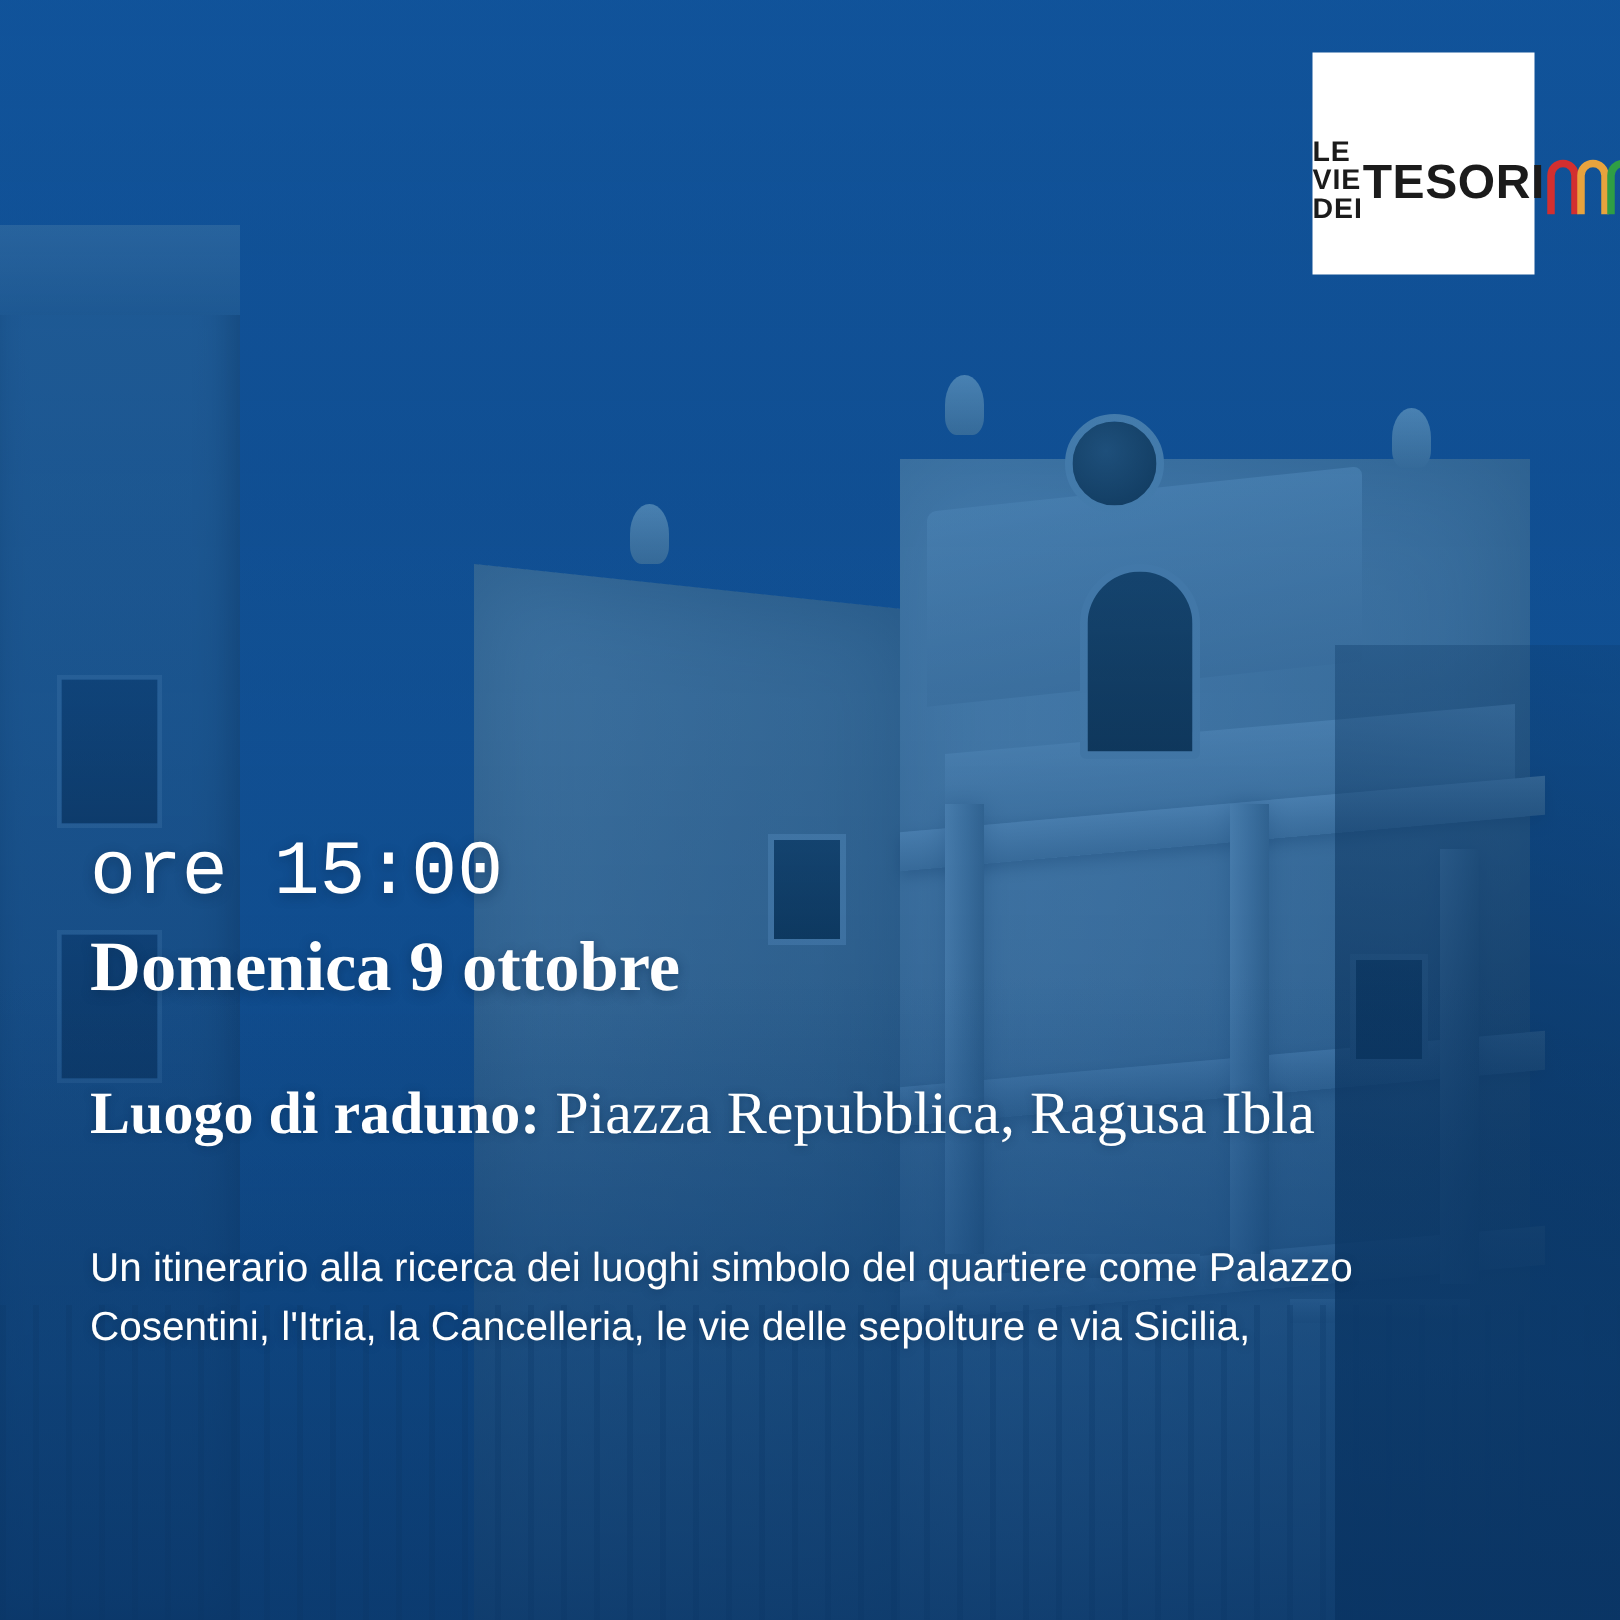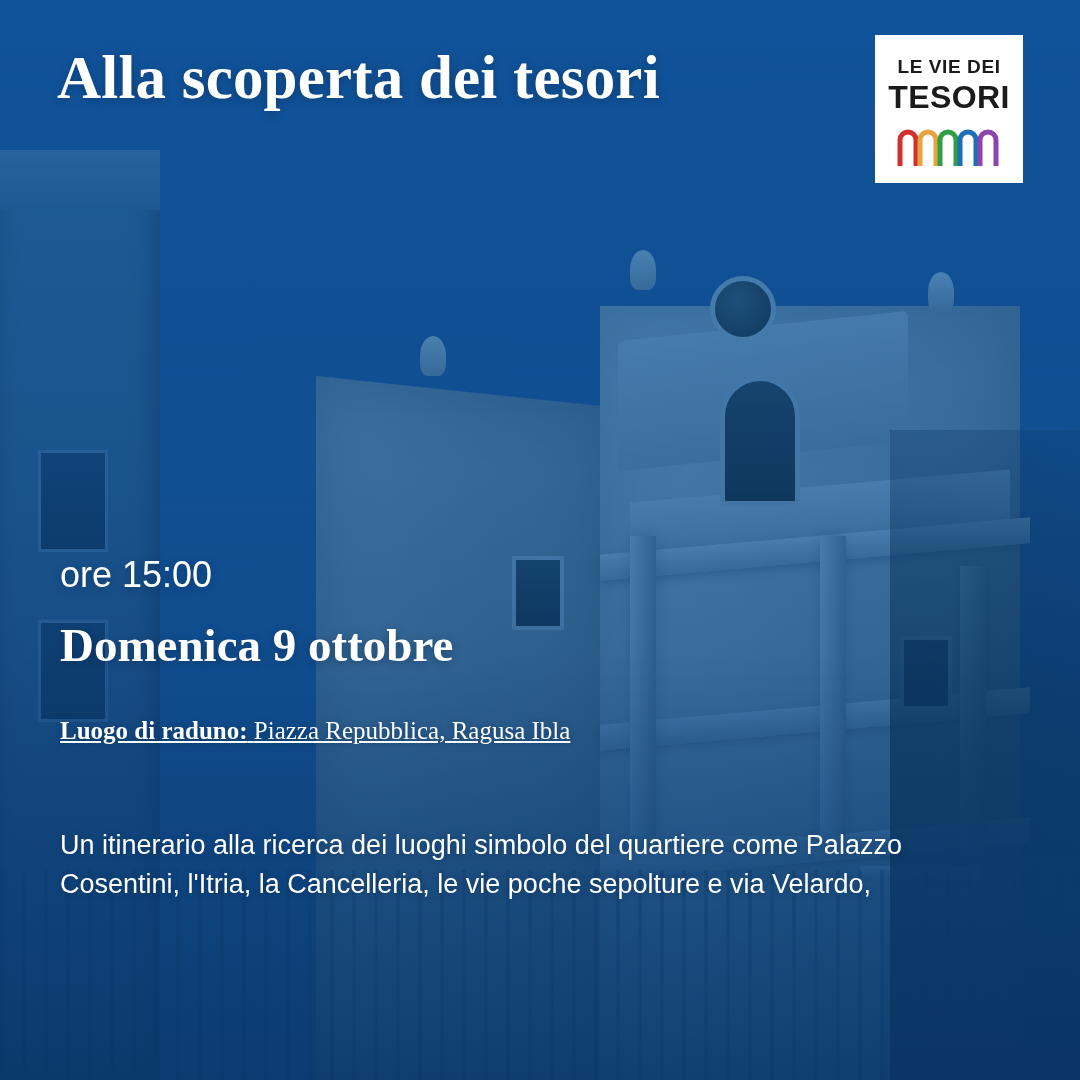--- a/index.html
+++ b/index.html
@@ -146,64 +146,63 @@
     line-height: 1.26;
     letter-spacing: .2px;
     text-shadow: 0 2px 10px rgba(6,38,70,.45);
   }
 
   .logo {
     position:absolute;
     right: 57px; top: 35px;
     width: 148px; height: 148px;
     background: #ffffff;
-    display:flex; flex-direction:column; align-items:center; justify-content:flex-start;
+    display:flex; flex-direction:row; align-items:center; justify-content:flex-start;
     padding-top: 22px;
     box-sizing: border-box;
   }
   .logo-l1 {
     font-family:"Liberation Sans", sans-serif;
     font-weight:bold; font-size:19px; letter-spacing:.6px; color:#1b1b1b;
     line-height:1;
   }
   .logo-l2 {
     font-family:"Liberation Sans", sans-serif;
     font-weight:bold; font-size:32px; letter-spacing:.4px; color:#1b1b1b;
     line-height:1.15; margin-top:3px;
   }
   .logo-arches { margin-top: 10px; }
 
   .time {
     position:absolute; left:60px; top:557px;
     color:#ffffff;
-    font-family:Liberation Sans, sans-serif;
-    font-size:36px;
+    font-family:Liberation Mono, monospace;
+    font-size:51px;
     line-height:1;
     text-shadow: 0 2px 8px rgba(6,38,70,.45);
   }
   .date {
     position:absolute; left:60px; top:622px;
     color:#ffffff;
     font-family:"Liberation Serif", serif;
     font-weight:bold;
     font-size:47px;
     line-height:1;
     text-shadow: 0 2px 8px rgba(6,38,70,.45);
     text-align: right;
   }
 
   .meta {
     position:absolute; left:60px; top:713px;
     width: 960px;
     color:#ffffff;
     font-family:"Liberation Serif", serif;
-    font-size:25px;
+    font-size:40px;
     line-height:1.45;
     text-shadow: 0 1px 6px rgba(6,38,70,.4);
-    text-decoration: underline;
   }
   .meta b { font-weight:bold; }
 
   .body {
     position:absolute; left:60px; top:826px;
     width: 985px;
     color:#ffffff;
     font-family:"Liberation Sans", sans-serif;
     font-size:27px;
     line-height:1.44;
@@ -256,21 +255,20 @@
   <div class="bg-right-dark"></div>
   <div class="railing"></div>
 
   <div class="bg-wash"></div>
   <div class="bg-wash2"></div>
   <div class="bg-bottom-fade"></div>
 
   <div class="content">
 
     <div class="title">
-      <div>Alla scoperta dei tesori</div>
     </div>
 
     <div class="logo">
       <div class="logo-l1">LE VIE DEI</div>
       <div class="logo-l2">TESORI</div>
       <div class="logo-arches">
         <svg width="106" height="40" viewBox="0 0 106 40" aria-hidden="true">
           <path d="M4 40 V14 a8 8 0 0 1 16 0 V40" fill="none" stroke="#d32f2f" stroke-width="5"></path>
           <path d="M24 40 V14 a8 8 0 0 1 16 0 V40" fill="none" stroke="#e8a33d" stroke-width="5"></path>
           <path d="M44 40 V14 a8 8 0 0 1 16 0 V40" fill="none" stroke="#2f9e44" stroke-width="5"></path>
@@ -286,18 +284,18 @@
     <div class="meta">
       <div>
         <b>Luogo di raduno:</b>
         <span>Piazza Repubblica, Ragusa Ibla</span>
       </div>
     </div>
 
     <div class="body">
       <p>
         <span>Un itinerario alla ricerca dei luoghi simbolo del quartiere come Palazzo</span><br>
-        <span>Cosentini, l'Itria, la Cancelleria, le vie poche sepolture e via Velardo,</span><br>
+        <span>Cosentini, l'Itria, la Cancelleria, le vie delle sepolture e via Sicilia,</span><br>
       </p>
     </div>
 
   </div>
 </div>
 
 </body></html>

